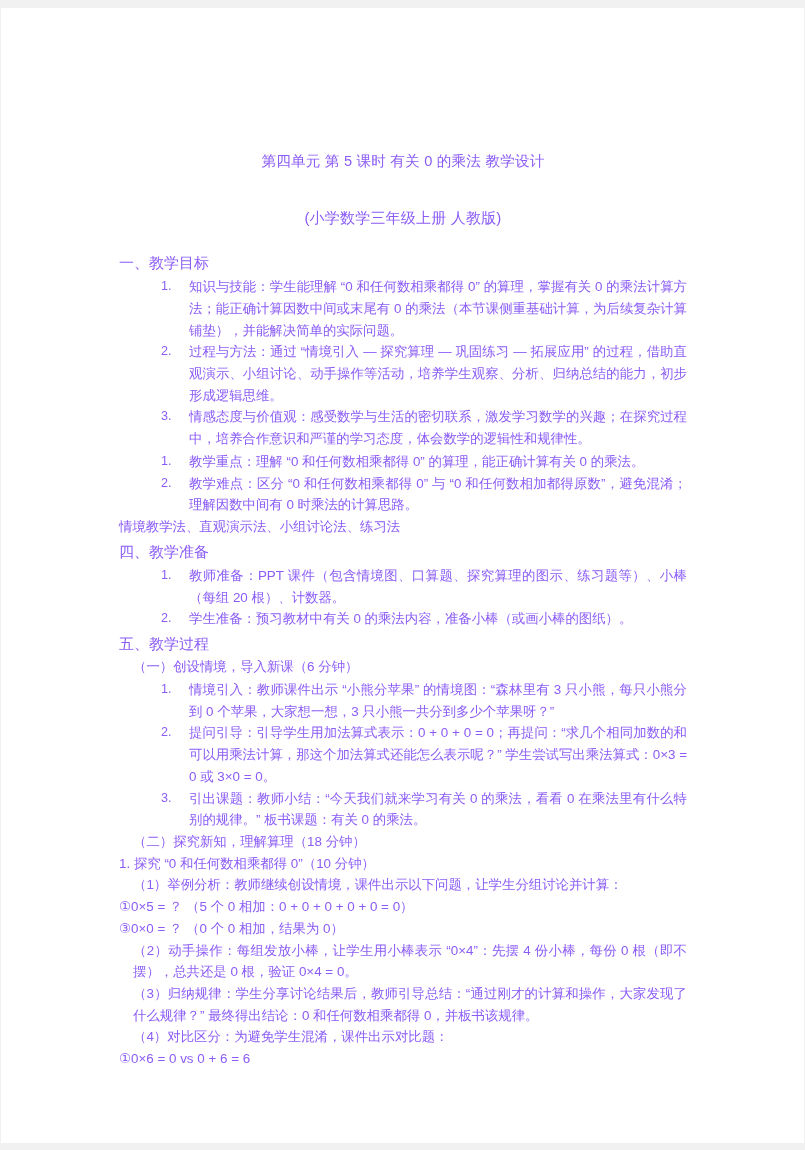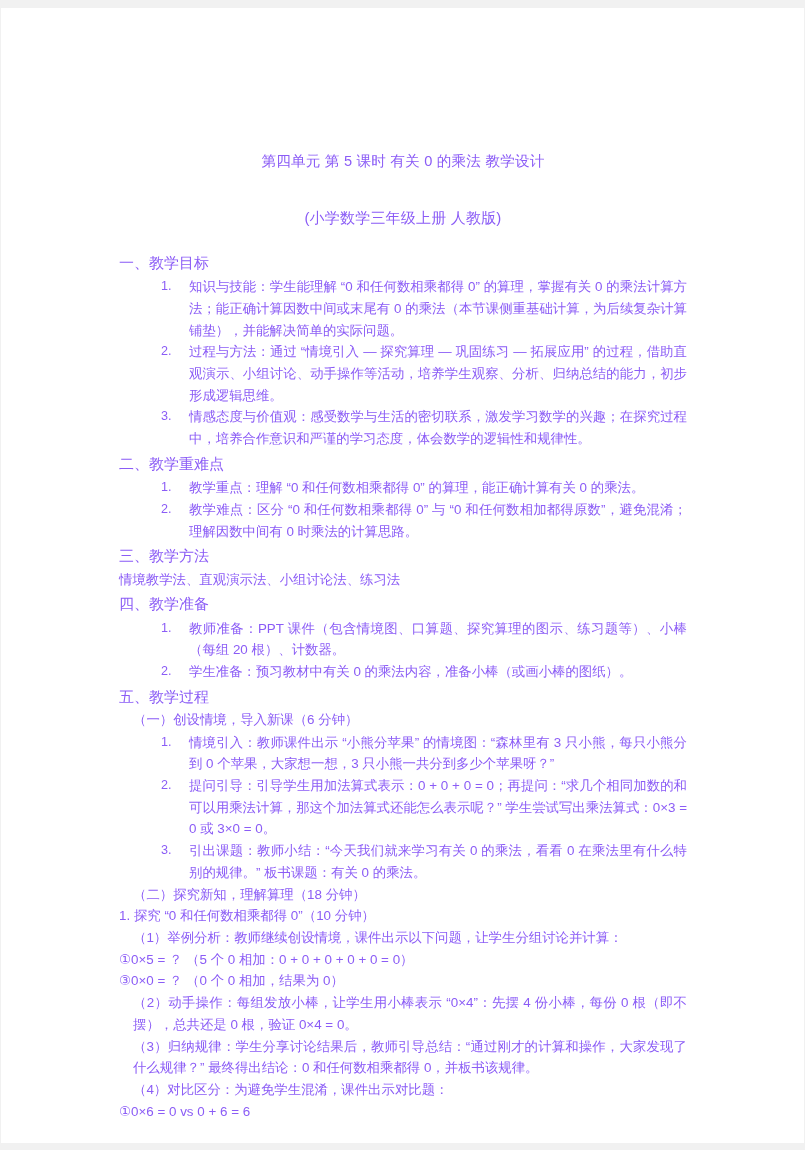--- a/index.html
+++ b/index.html
@@ -102,27 +102,25 @@
     <div class="doc-title">第四单元 第 5 课时 有关 0 的乘法 教学设计</div>
     <div class="doc-subtitle">(小学数学三年级上册 人教版)</div>
 
     <div class="h-section">一、教学目标</div>
     <ol class="num">
       <li><b class="b">知识与技能</b><span>：学生能理解 “0 和任何数相乘都得 0” 的算理，掌握有关 0 的乘法计算方法；能正确计算因数中间或末尾有 0 的乘法（本节课侧重基础计算，为后续复杂计算铺垫），并能解决简单的实际问题。</span></li>
       <li><b class="b">过程与方法</b><span>：通过 “情境引入 — 探究算理 — 巩固练习 — 拓展应用” 的过程，借助直观演示、小组讨论、动手操作等活动，培养学生观察、分析、归纳总结的能力，初步形成逻辑思维。</span></li>
       <li><b class="b">情感态度与价值观</b><span>：感受数学与生活的密切联系，激发学习数学的兴趣；在探究过程中，培养合作意识和严谨的学习态度，体会数学的逻辑性和规律性。</span></li>
     </ol>
 
-    <div class="h-section tight">二、教学重难点</div>
     <ol class="num">
       <li><b class="b">教学重点</b><span>：理解 “0 和任何数相乘都得 0” 的算理，能正确计算有关 0 的乘法。</span></li>
       <li><b class="b">教学难点</b><span>：区分 “0 和任何数相乘都得 0” 与 “0 和任何数相加都得原数”，避免混淆；理解因数中间有 0 时乘法的计算思路。</span></li>
     </ol>
 
-    <div class="h-section tight">三、教学方法</div>
     <div class="line ind0">情境教学法、直观演示法、小组讨论法、练习法</div>
 
     <div class="h-section tight">四、教学准备</div>
     <ol class="num">
       <li><b class="b">教师准备</b><span>：PPT 课件（包含情境图、口算题、探究算理的图示、练习题等）、小棒（每组 20 根）、计数器。</span></li>
       <li><b class="b">学生准备</b><span>：预习教材中有关 0 的乘法内容，准备小棒（或画小棒的图纸）。</span></li>
     </ol>
 
     <div class="h-section tight">五、教学过程</div>
 

